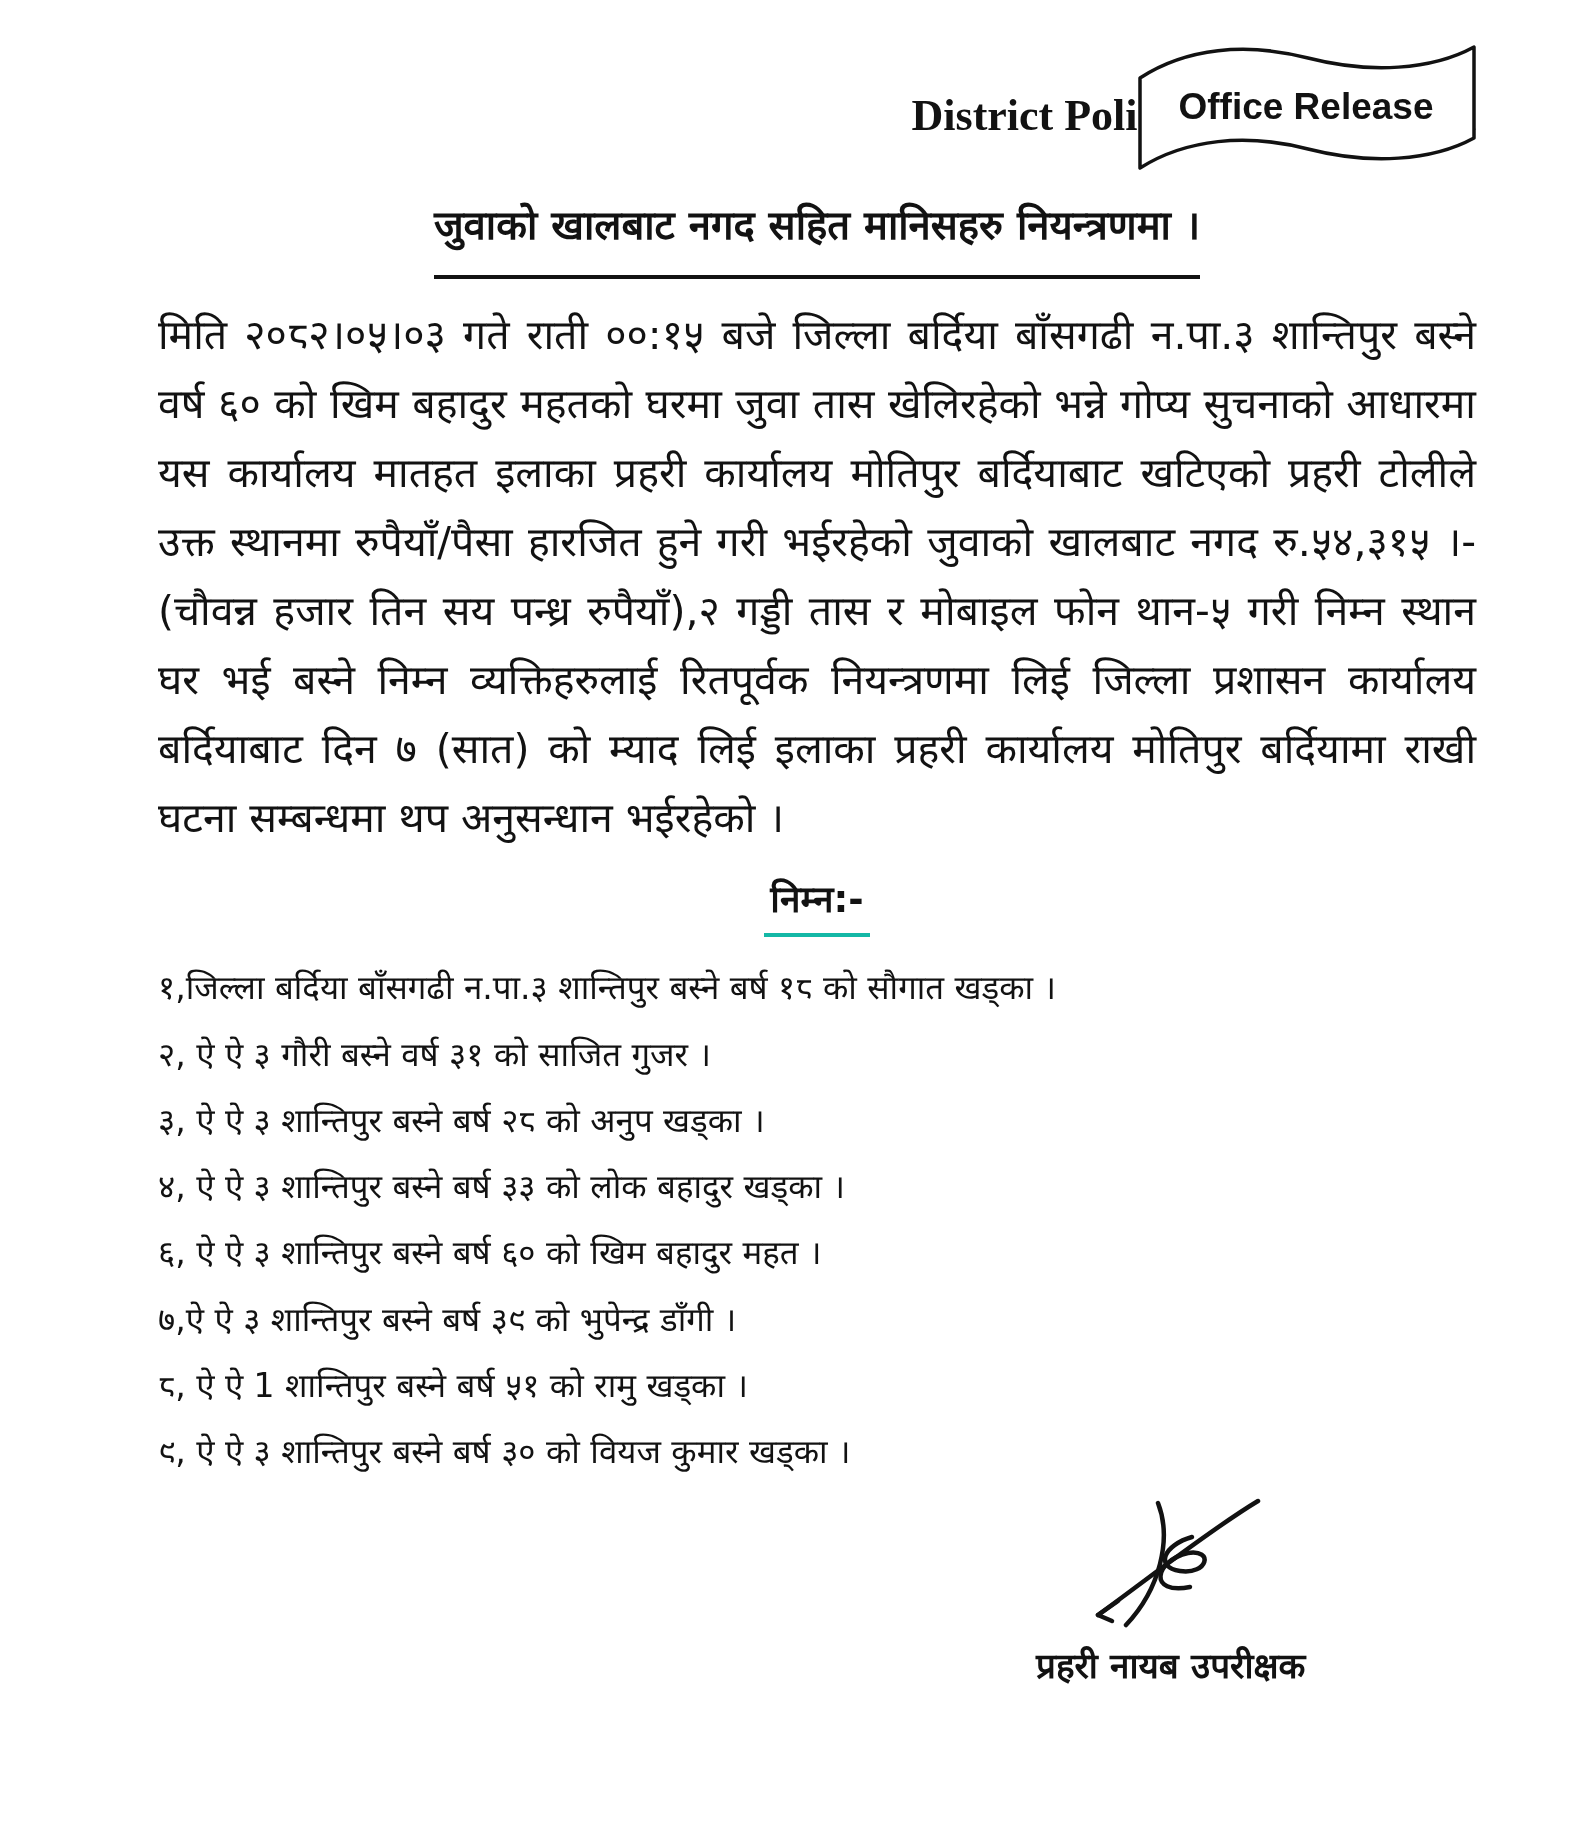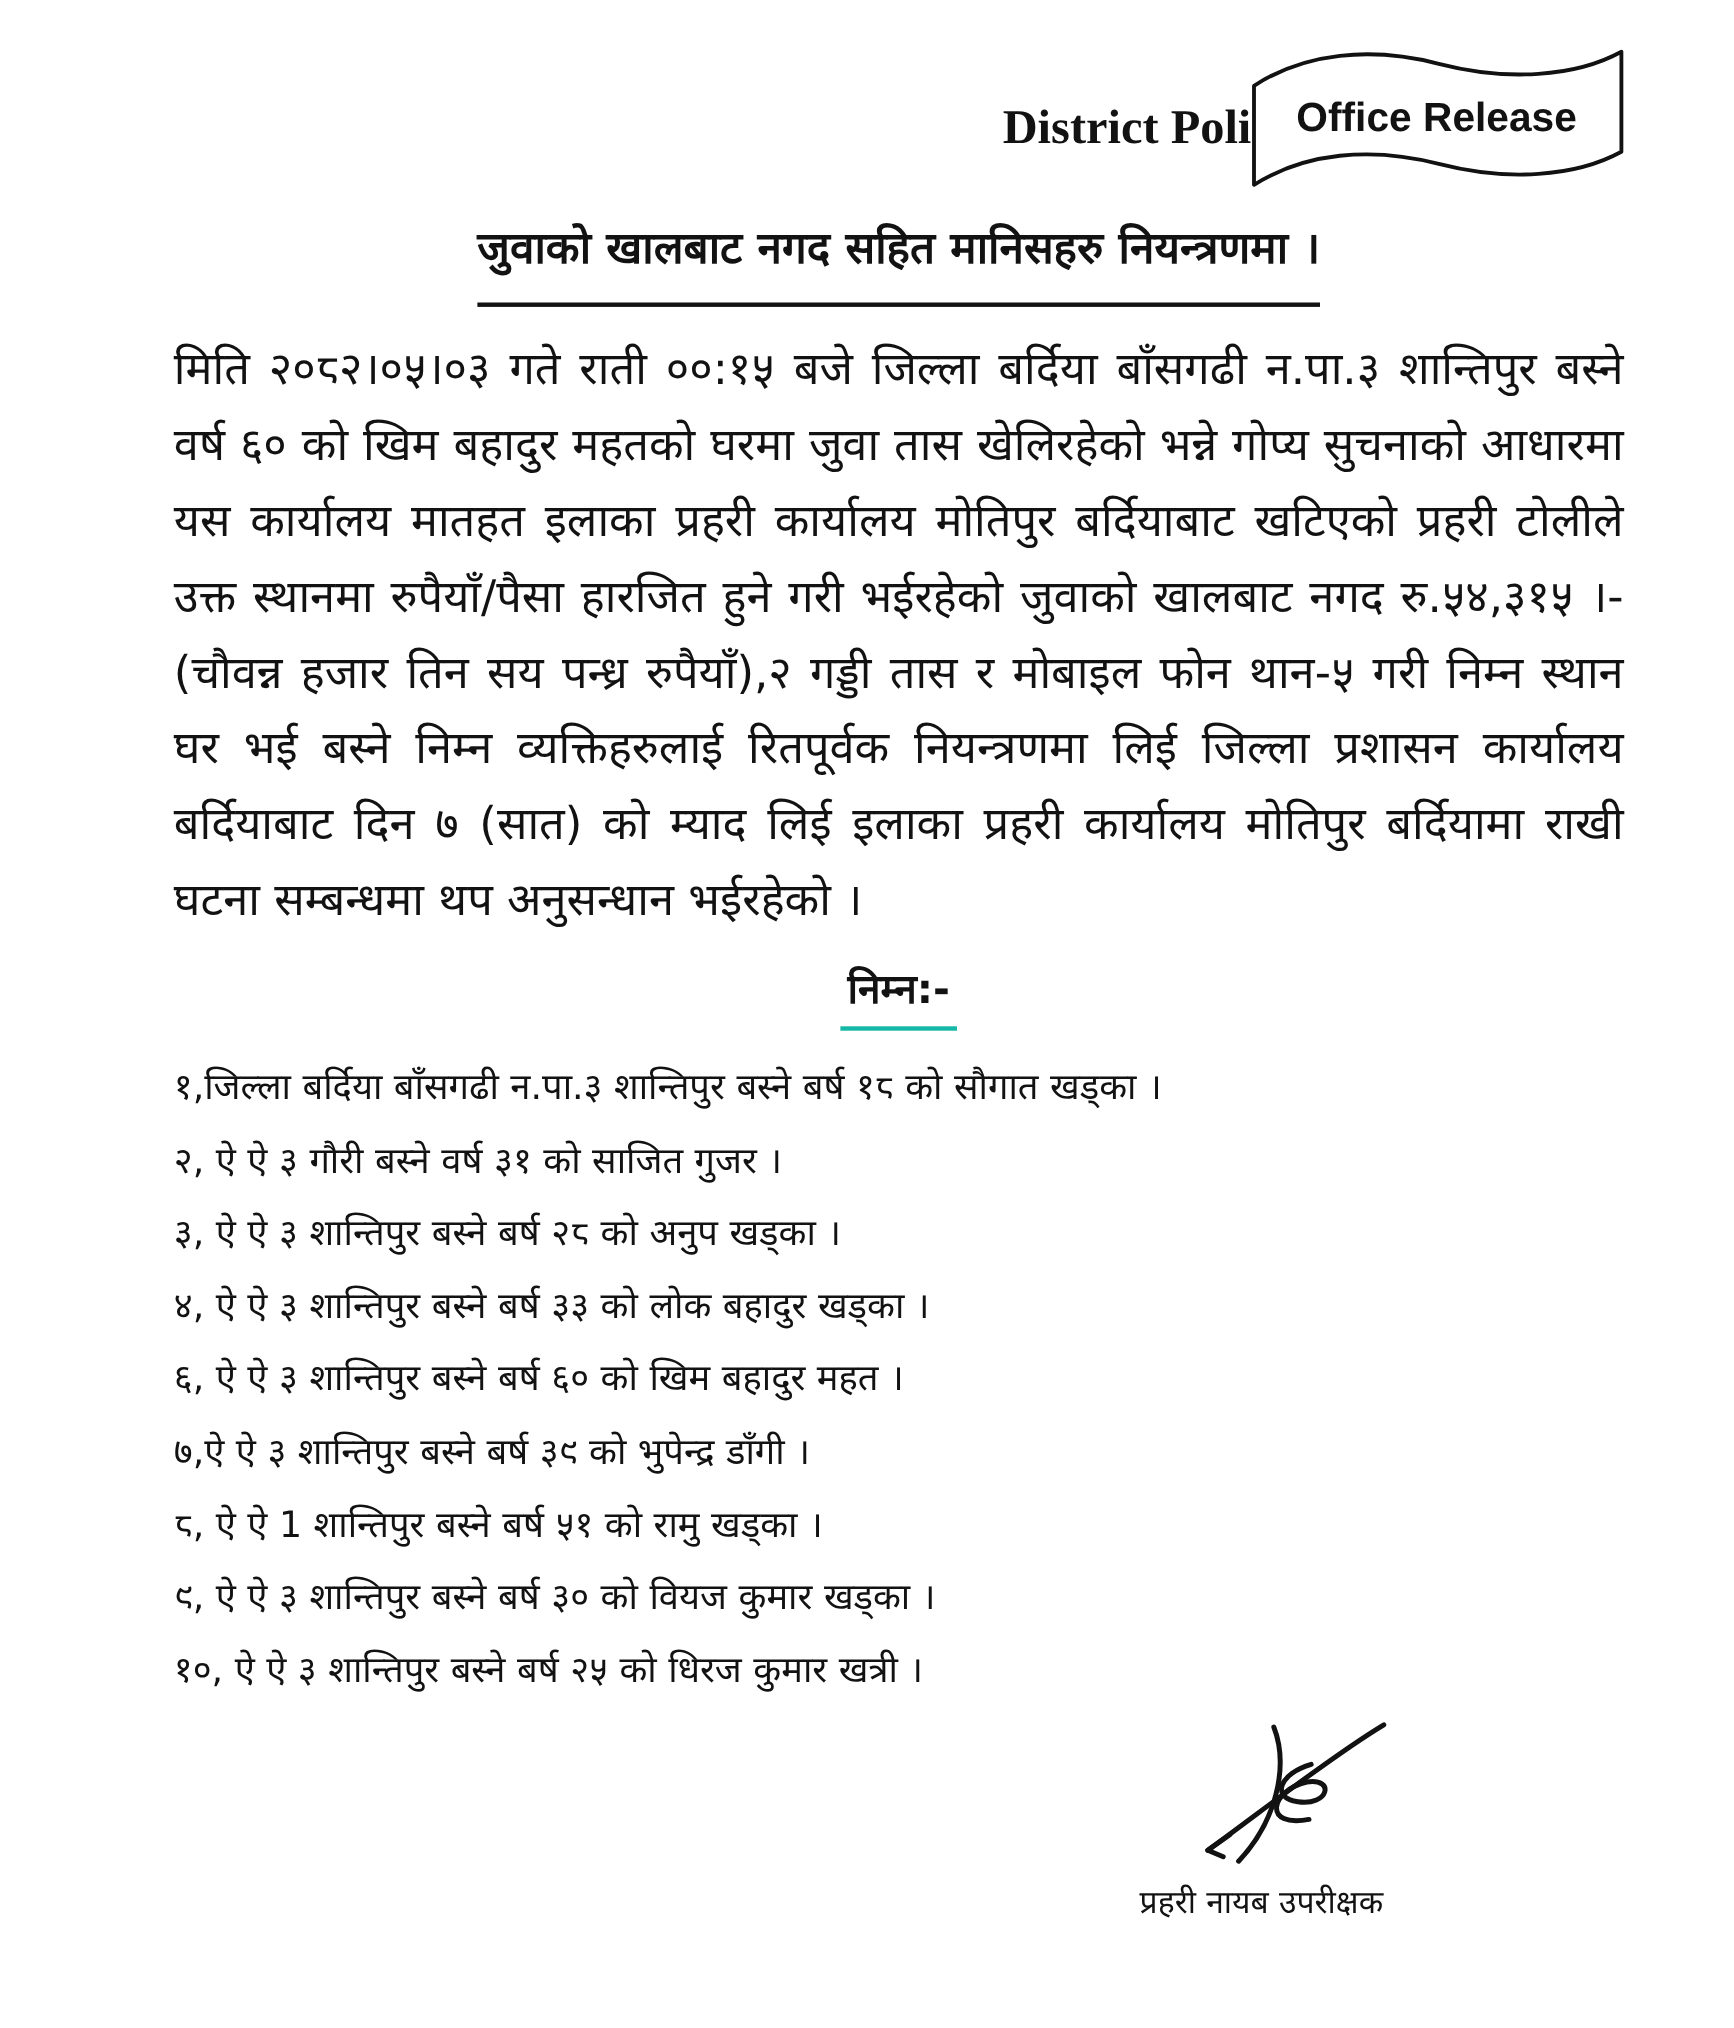--- a/index.html
+++ b/index.html
@@ -97,22 +97,22 @@
     margin-left: auto;
     margin-top: 0px;
   }
   .sig-scribble {
     display: block;
     width: 185px;
     height: 140px;
     margin-left: 52px;
   }
   .sig-designation {
-    font-size: 29px;
-    font-weight: normal;
+    font-size: 35px;
+    font-weight: bold;
     margin-top: 4px;
   }
 </style>
 </head>
 <body>
 
 <div class="page">
 
   <div class="ribbon">
     <svg viewBox="0 0 352 150" preserveAspectRatio="none">
@@ -137,21 +137,20 @@
 
   <div class="list">
     <div class="list-item">१,जिल्ला बर्दिया बाँसगढी न.पा.३ शान्तिपुर बस्ने बर्ष १८ को सौगात खड्का ।</div>
     <div class="list-item">२, ऐ ऐ ३ गौरी बस्ने वर्ष ३१ को साजित गुजर ।</div>
     <div class="list-item">३, ऐ ऐ ३ शान्तिपुर बस्ने बर्ष २८ को अनुप खड्का ।</div>
     <div class="list-item">४, ऐ ऐ ३ शान्तिपुर बस्ने बर्ष ३३ को लोक बहादुर खड्का ।</div>
     <div class="list-item">६, ऐ ऐ ३ शान्तिपुर बस्ने बर्ष ६० को खिम बहादुर महत  ।</div>
     <div class="list-item">७,ऐ ऐ ३ शान्तिपुर बस्ने बर्ष ३९ को भुपेन्द्र डाँगी ।</div>
     <div class="list-item">८, ऐ ऐ 1 शान्तिपुर बस्ने बर्ष ५१ को रामु खड्का ।</div>
     <div class="list-item">९, ऐ ऐ ३ शान्तिपुर बस्ने बर्ष ३० को वियज कुमार खड्का ।</div>
-    <div class="list-item">१०, ऐ ऐ ३ शान्तिपुर बस्ने बर्ष २५ को धिरज कुमार खत्री ।</div>
   </div>
 
   <div class="sig-block">
     <svg class="sig-scribble" viewBox="0 0 185 140">
       <g fill="none" stroke="#121212" stroke-width="4.5" stroke-linecap="round">
         <path d="M 10,118 C 52,88 120,34 170,4"></path>
         <path d="M 10,118 L 30,104 M 10,118 L 24,124"></path>
         <path d="M 70,6 C 84,42 72,92 38,128"></path>
         <path d="M 104,40 C 76,48 66,70 92,74 C 120,78 126,52 100,56 C 66,64 60,98 102,90"></path>
       </g>

